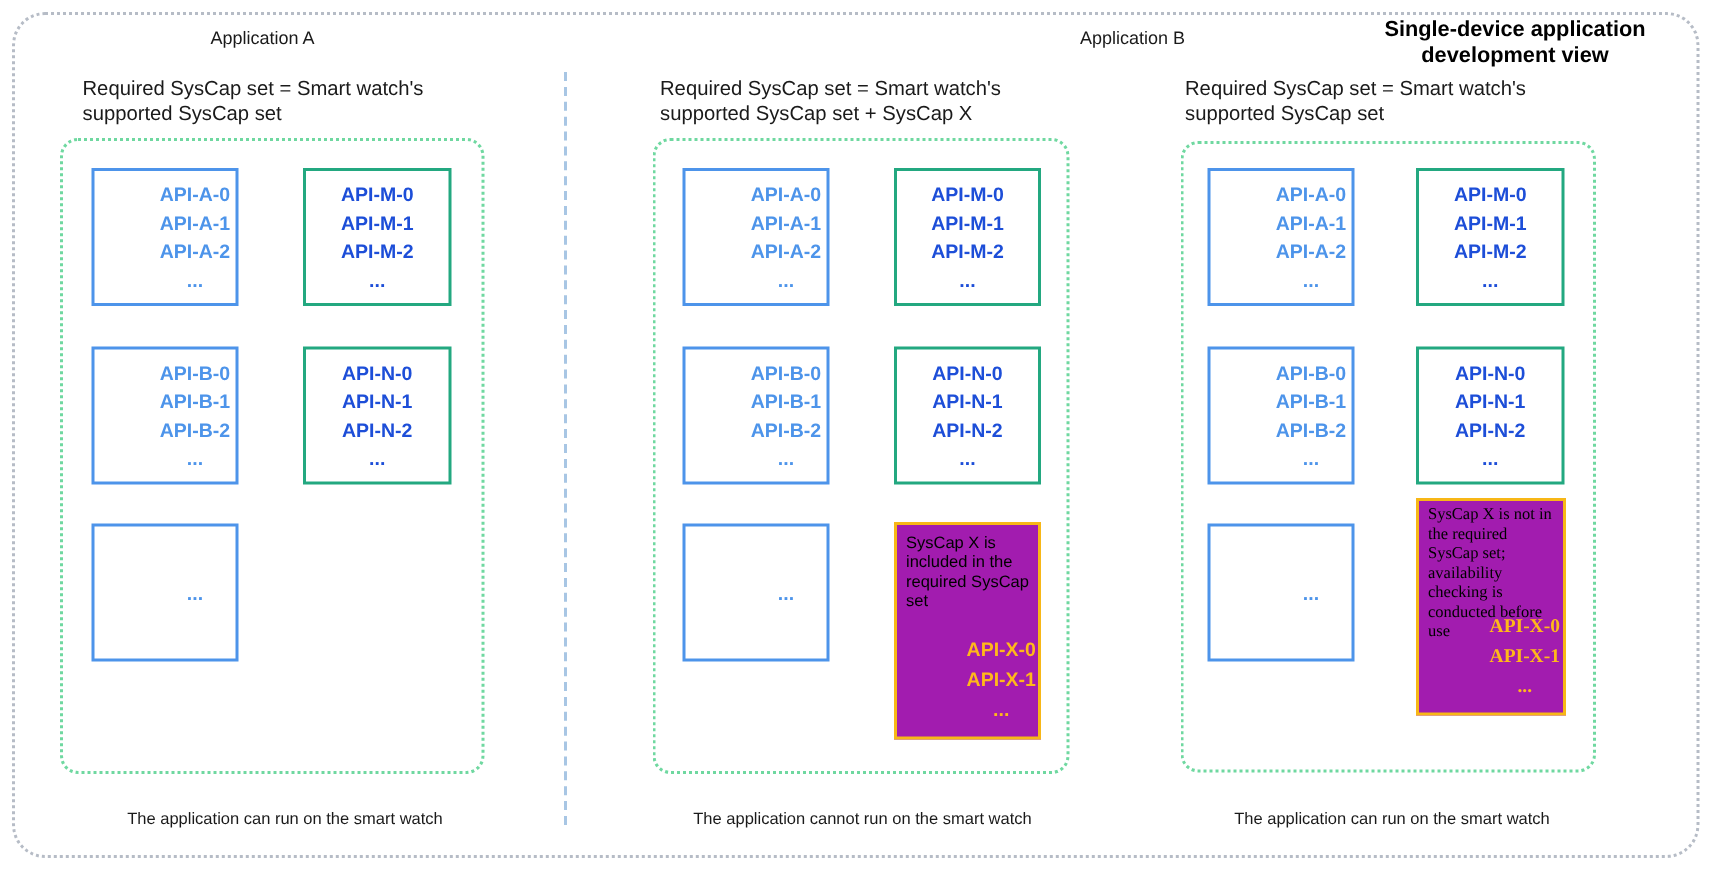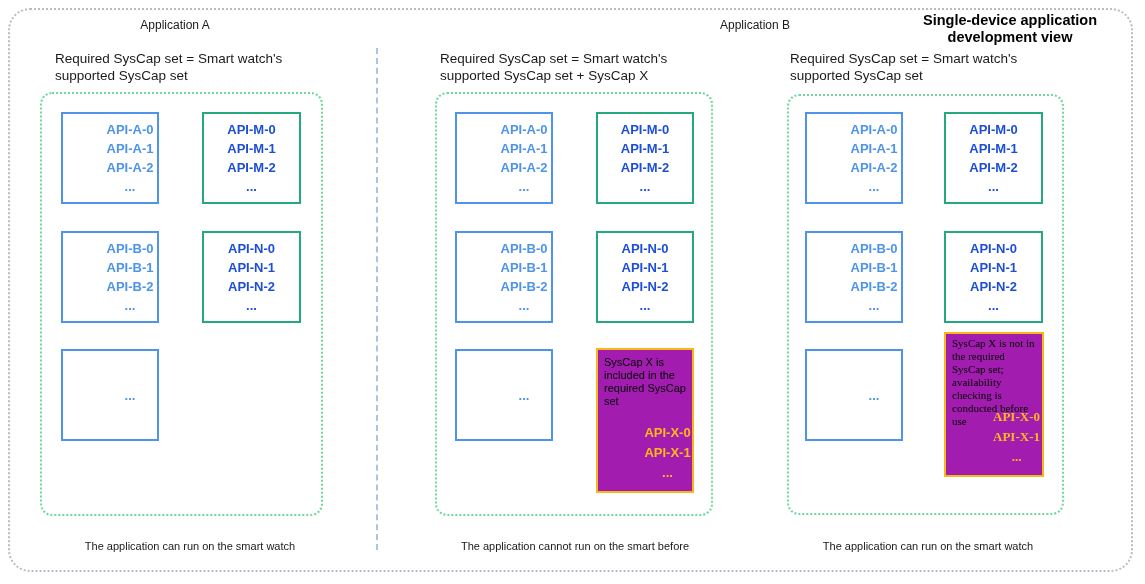--- a/index.html
+++ b/index.html
@@ -111,21 +111,21 @@
 ...</div>
   <div class="api-box blue" style="left:455px; top:349px; width:98px; height:92px;">...</div>
 
   <div class="x-box" style="left:596px; top:348px; width:98px; height:145px;">
     <div class="x-note">SysCap X is included in the required SysCap set</div>
     <div class="x-apis">API-X-0
 API-X-1
 ...</div>
   </div>
 
-  <div class="footer-text" style="left:410px; top:540px; width:330px;">The application cannot run on the smart before</div>
+  <div class="footer-text" style="left:410px; top:540px; width:330px;">The application cannot run on the smart watch</div>
 
   <div class="view-title" style="left:880px; top:12px; width:260px;">Single-device application
 development view</div>
   <div class="subtitle" style="left:790px; top:50px; width:270px;">Required SysCap set = Smart watch's
 supported SysCap set</div>
 
   <div class="sc-container" style="left:787px; top:94px; width:277px; height:421px;"></div>
 
   <div class="api-box blue" style="left:805px; top:112px; width:98px; height:92px;">API-A-0
 API-A-1

